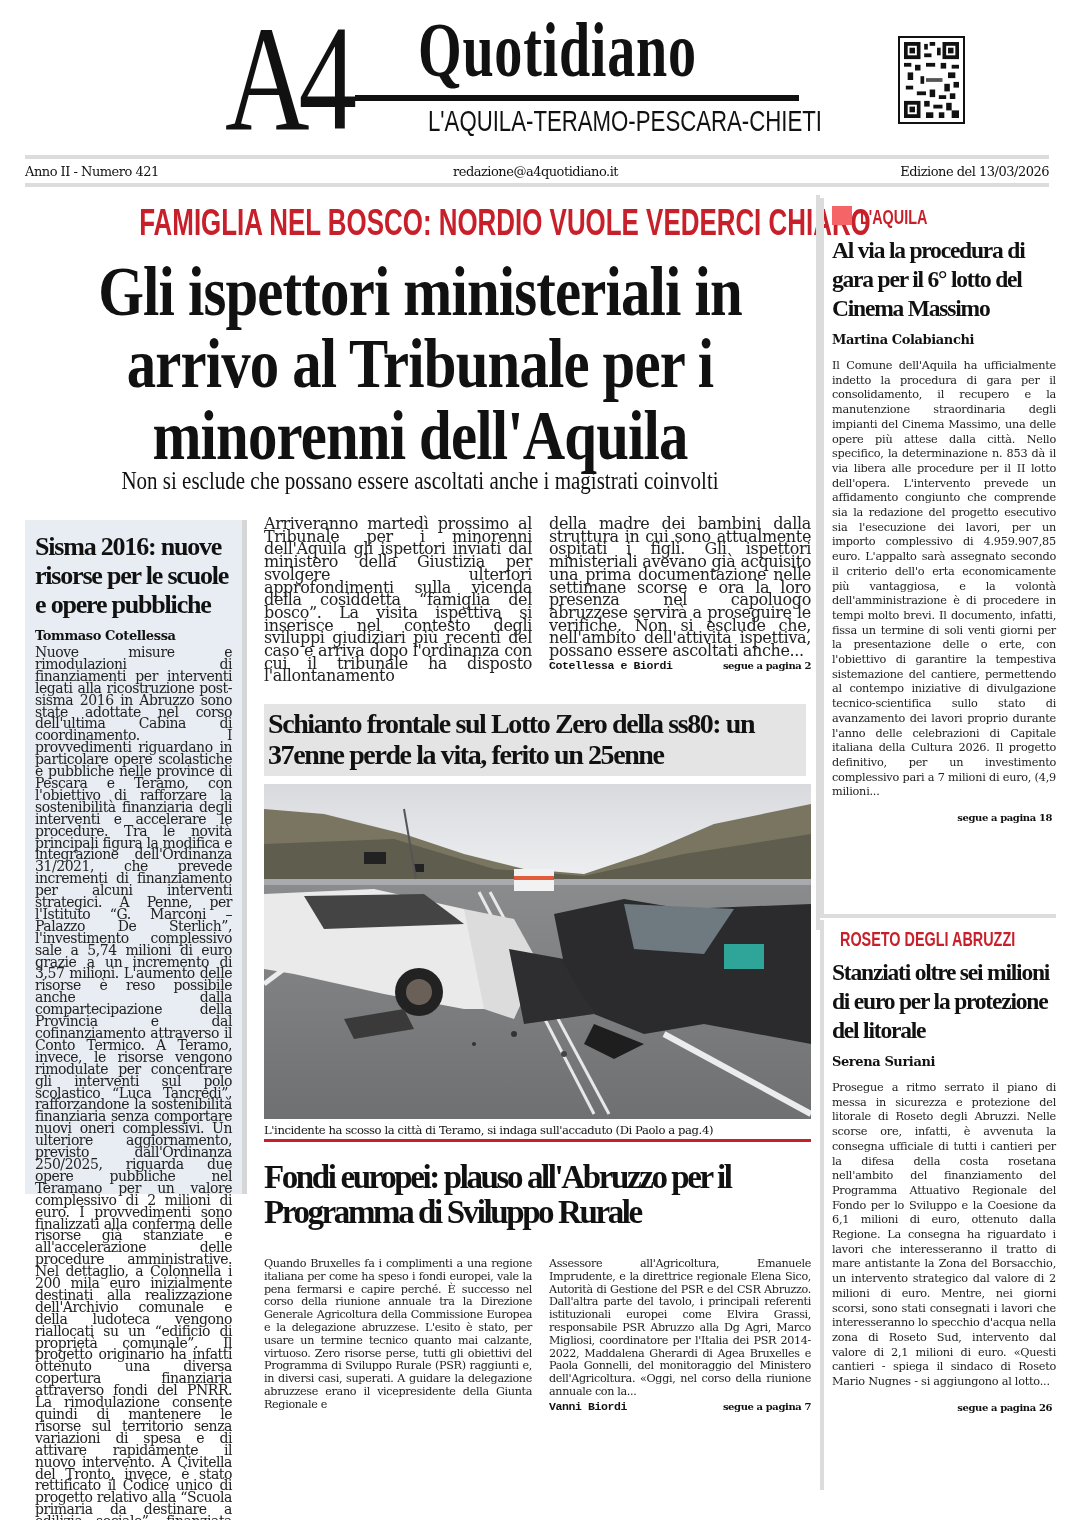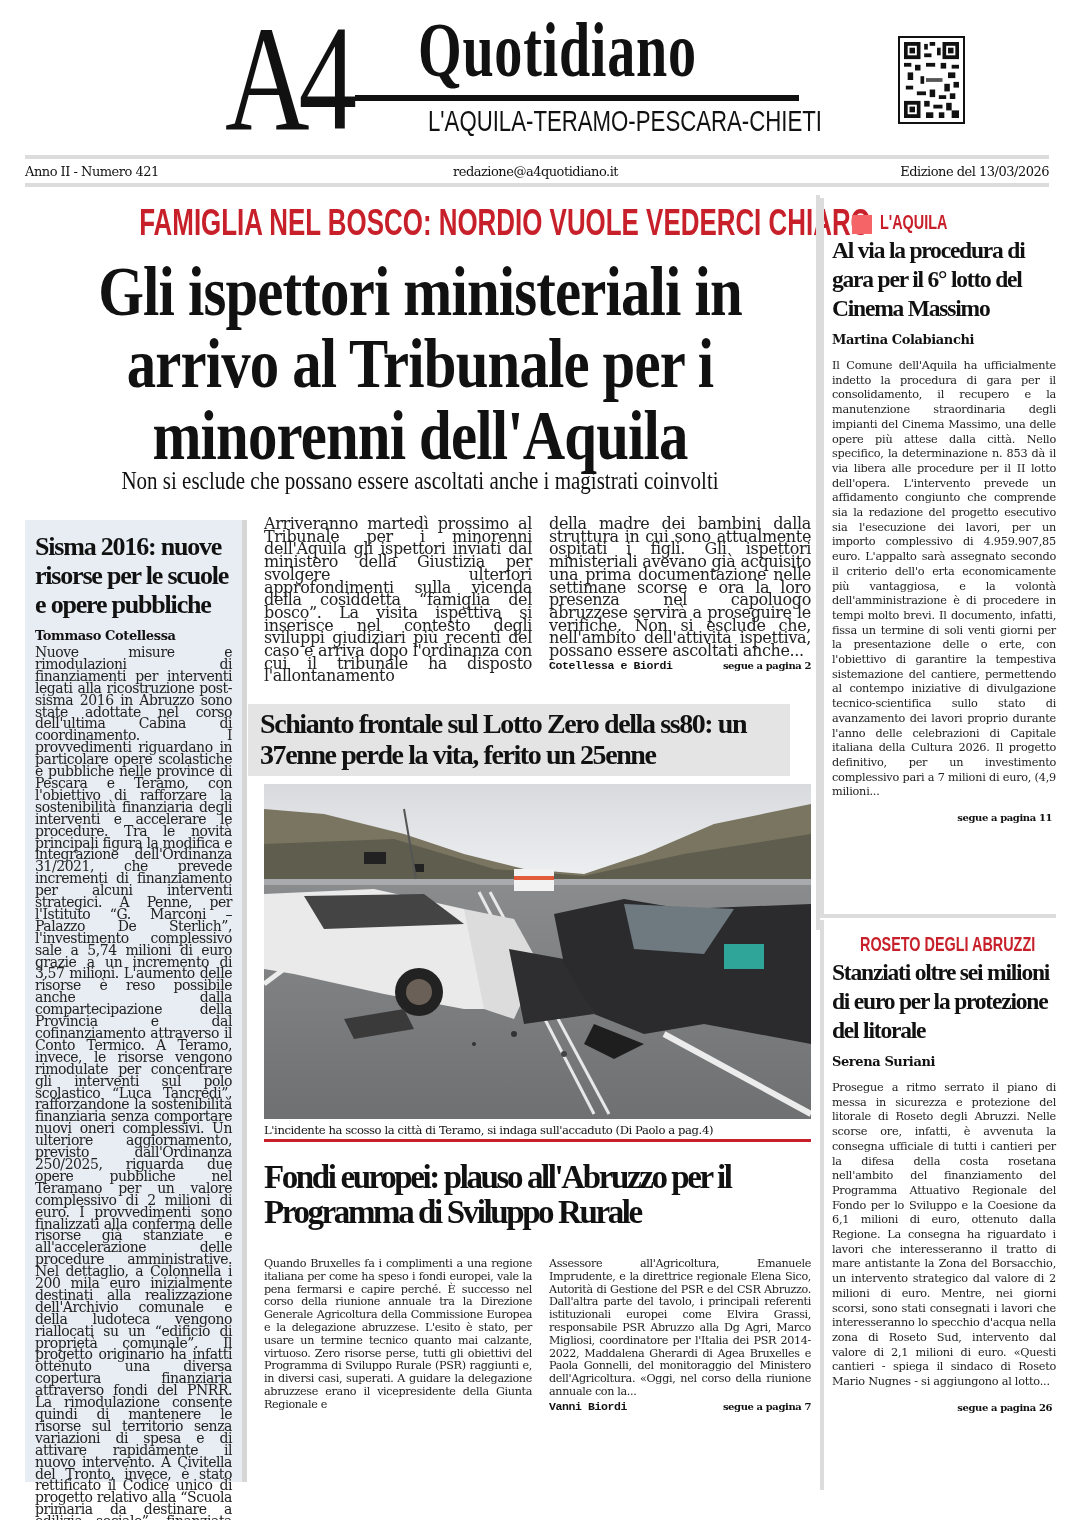--- a/index.html
+++ b/index.html
@@ -21,56 +21,56 @@
   .info-center { left: 428px; }
   .info-right { right: 0; }
 
   
   .kicker { position: absolute; left: 30px; top: 203px; width: 780px; text-align: center; font-family: "Liberation Sans", sans-serif; font-weight: bold; color: #c8202a; font-size: 36px; line-height: 40px; transform: scaleX(0.72); transform-origin: center top; white-space: nowrap; }
   .lead-title { position: absolute; left: 20px; top: 256px; width: 800px; text-align: center; font-family: "Liberation Serif", serif; font-weight: bold; font-size: 70px; line-height: 72px; letter-spacing: -1px; color: #111; }
   .lead-title span { display: block; white-space: nowrap; transform: scaleX(0.84); transform-origin: center; }
   .lead-sub { position: absolute; left: 30px; top: 466px; width: 780px; text-align: center; font-family: "Liberation Serif", serif; font-size: 25px; line-height: 30px; white-space: nowrap; transform: scaleX(0.84); transform-origin: center top; }
 
   
-  .left-box { position: absolute; left: 25px; top: 520px; width: 222px; height: 962px; background: #e8edf3; border-right: 5px solid #d6d6d6; padding: 12px 10px; }
+  .left-box { position: absolute; left: 25px; top: 520px; width: 222px; height: 674px; background: #e8edf3; border-right: 5px solid #d6d6d6; padding: 12px 10px; }
   .left-box .title { font-family: "Liberation Serif", serif; font-weight: bold; font-size: 26px; line-height: 29px; letter-spacing: -1.2px; color: #111; }
   .byline { font-family: "DejaVu Serif", serif; font-weight: bold; font-size: 13px; line-height: 18px; letter-spacing: -0.4px; margin-top: 8px; }
   .body-text { font-family: "DejaVu Serif", serif; font-size: 10.6px; line-height: 12.6px; text-align: justify; letter-spacing: -0.35px; color: #222; }
   .left-box .body-text { margin-top: 2px; font-size: 14px; line-height: 11.9px; letter-spacing: -0.45px; }
   .seg { font-family: "DejaVu Serif", serif; font-weight: bold; font-size: 10px; text-align: right; letter-spacing: -0.4px; }
   .left-box .seg { margin-top: 14px; }
 
   
   .lead-col { position: absolute; top: 518px; width: 268px; }
   .lead-col.c1 { left: 264px; }
   .lead-col.c2 { left: 549px; width: 262px; }
   .lead-col .body-text { font-size: 16px; line-height: 12.7px; }
   .sig-row { display: flex; justify-content: space-between; align-items: baseline; margin-top: 1px; }
   .sig { font-family: Liberation Mono, monospace; font-weight: bold; font-size: 11.5px; letter-spacing: -0.4px; }
 
-  .crash-head { position: absolute; left: 248px; top: 704px; width: 547px; height: 72px; background: #e4e4e4; padding: 4px 12px; border-right: 5px solid #fff; }
+  .crash-head { position: absolute; left: 264px; top: 704px; width: 547px; height: 72px; background: #e4e4e4; padding: 4px 4px; border-right: 5px solid #fff; }
   .crash-head div { font-family: "Liberation Serif", serif; font-weight: bold; font-size: 28px; line-height: 31px; letter-spacing: -1.4px; white-space: nowrap; }
   .mid-rule { position: absolute; left: 816px; top: 195px; width: 4px; height: 735px; background: #dcdcdc; }
 
   .photo { position: absolute; left: 264px; top: 784px; width: 547px; height: 335px; overflow: hidden; background: #7d8085; }
   .photo svg { width: 100%; height: 100%; display: block; }
   .caption { position: absolute; left: 264px; top: 1122px; width: 547px; height: 20px; font-family: "DejaVu Serif", serif; font-size: 11.6px; line-height: 16px; letter-spacing: -0.4px; border-bottom: 3px solid #c8202a; white-space: nowrap; }
 
   .fondi-title { position: absolute; left: 264px; top: 1160px; width: 550px; font-family: "Liberation Serif", serif; font-weight: bold; font-size: 33px; line-height: 35px; letter-spacing: -2.4px; color: #111; }
   .fondi-title div { white-space: nowrap; }
   .fondi-col { position: absolute; top: 1258px; width: 268px; }
   .fondi-col.c1 { left: 264px; }
   .fondi-col.c2 { left: 549px; width: 262px; }
   .fondi-col .body-text { font-size: 11.2px; line-height: 12.8px; }
 
   
   .right-box { position: absolute; left: 820px; width: 236px; border-left: 4px solid #dcdcdc; border-bottom: 4px solid #dcdcdc; padding: 0 0 0 8px; }
   .right-box.r1 { top: 198px; height: 720px; }
   .right-box.r2 { top: 920px; height: 570px; border-bottom: none; }
-  .section-tag { display: flex; align-items: flex-end; height: 28px; margin-top: 8px; margin-left: 20px; }
+  .section-tag { display: flex; align-items: flex-start; height: 28px; margin-top: 8px; }
   .tag-square { width: 20px; height: 19px; background: #f56467; margin-right: 8px; }
   .tag-label { font-family: "Liberation Sans", sans-serif; font-weight: bold; color: #c8202a; font-size: 20px; transform: scaleX(0.72); transform-origin: left center; white-space: nowrap; }
   .right-box .title { font-family: "Liberation Serif", serif; font-weight: bold; font-size: 23.5px; line-height: 29px; letter-spacing: -1.2px; margin-top: 2px; }
   .right-box .byline { margin-top: 8px; font-size: 13px; }
   .right-box .body-text { margin-top: 10px; font-size: 11.3px; line-height: 14.7px; letter-spacing: -0.25px; }
   .right-box .seg { margin-top: 12px; padding-right: 4px; }
 </style>
 </head>
 <body>
 
@@ -219,21 +219,21 @@
 </div>
 
 <aside class="right-box r1">
   <div class="section-tag">
     <span class="tag-square"></span>
     <span class="tag-label">L'AQUILA</span>
   </div>
   <h3 class="title">Al via la procedura di gara per il 6° lotto del Cinema Massimo</h3>
   <div class="byline">Martina Colabianchi</div>
   <p class="body-text">Il Comune dell'Aquila ha ufficialmente indetto la procedura di gara per il consolidamento, il recupero e la manutenzione straordinaria degli impianti del Cinema Massimo, una delle opere più attese dalla città. Nello specifico, la determinazione n. 853 dà il via libera alle procedure per il II lotto dell'opera. L'intervento prevede un affidamento congiunto che comprende sia la redazione del progetto esecutivo sia l'esecuzione dei lavori, per un importo complessivo di 4.959.907,85 euro. L'appalto sarà assegnato secondo il criterio dell'o erta economicamente più vantaggiosa, e la volontà dell'amministrazione è di procedere in tempi molto brevi. Il documento, infatti, fissa un termine di soli venti giorni per la presentazione delle o erte, con l'obiettivo di garantire la tempestiva sistemazione del cantiere, permettendo al contempo iniziative di divulgazione tecnico-scientifica sullo stato di avanzamento dei lavori proprio durante l'anno delle celebrazioni di Capitale italiana della Cultura 2026. Il progetto definitivo, per un investimento complessivo pari a 7 milioni di euro, (4,9 milioni...</p>
-  <div class="seg">segue a pagina 11</div>
+  <div class="seg">segue a pagina 18</div>
 </aside>
 
 <aside class="right-box r2">
   <div class="section-tag">
     <span class="tag-square"></span>
     <span class="tag-label">ROSETO DEGLI ABRUZZI</span>
   </div>
   <h3 class="title">Stanziati oltre sei milioni di euro per la protezione del litorale</h3>
   <div class="byline">Serena Suriani</div>
   <p class="body-text">Prosegue a ritmo serrato il piano di messa in sicurezza e protezione del litorale di Roseto degli Abruzzi. Nelle scorse ore, infatti, è avvenuta la consegna ufficiale di tutti i cantieri per la difesa della costa rosetana nell'ambito del finanziamento del Programma Attuativo Regionale del Fondo per lo Sviluppo e la Coesione da 6,1 milioni di euro, ottenuto dalla Regione. La consegna ha riguardato i lavori che interesseranno il tratto di mare antistante la Zona del Borsacchio, un intervento strategico dal valore di 2 milioni di euro. Mentre, nei giorni scorsi, sono stati consegnati i lavori che interesseranno lo specchio d'acqua nella zona di Roseto Sud, intervento dal valore di 2,1 milioni di euro. «Questi cantieri - spiega il sindaco di Roseto Mario Nugnes - si aggiungono al lotto...</p>

